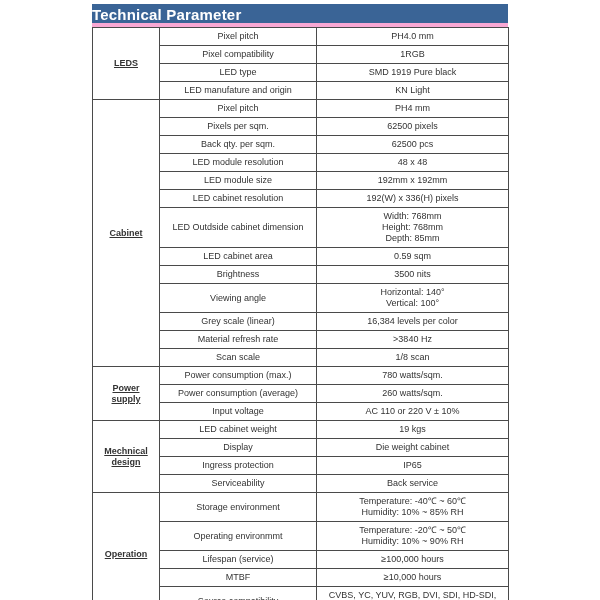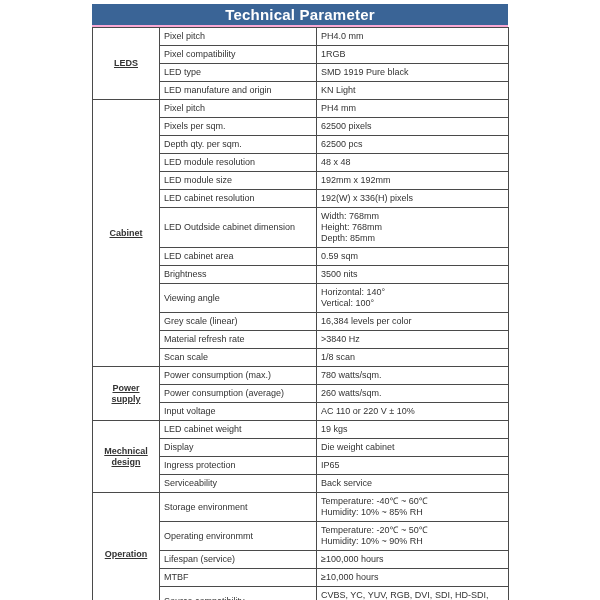--- a/index.html
+++ b/index.html
@@ -19,25 +19,25 @@
     position: absolute;
     left: 92px;
     top: 4px;
     width: 416px;
   }
   .title-bar {
     box-sizing: border-box;
     width: 100%;
     height: 23px;
     background: #3a6496;
-    border-bottom: 2px solid #f9a8d4;
+    border-bottom: 4px solid #f9a8d4;
     color: #ffffff;
     font-size: 15px;
     font-weight: bold;
-    text-align: center;
+    text-align: left;
     line-height: 21px;
     letter-spacing: 0.2px;
   }
   table.spec {
     border-collapse: collapse;
     width: 100%;
     table-layout: fixed;
   }
   table.spec col.c-cat   { width: 67px; }
   table.spec col.c-param { width: 157px; }
@@ -52,21 +52,21 @@
     overflow: hidden;
   }
   td.cat {
     text-align: center;
     font-weight: bold;
     color: #222222;
     padding: 2px 1px;
     text-decoration: underline;
   }
   td.param, td.value {
-    text-align: left;
+    text-align: center;
     height: 11px; 
   }
 </style>
 </head>
 <body>
 
 <div class="page">
   <div class="table-wrap">
     <div class="title-bar">Technical Parameter</div>
     <table class="spec">
@@ -108,21 +108,21 @@
               <div>PH4 mm</div>
             </td>
           </tr>
           <tr>
             <td class="param">Pixels per sqm.</td>
             <td class="value">
               <div>62500 pixels</div>
             </td>
           </tr>
           <tr>
-            <td class="param">Depth qty. per sqm.</td>
+            <td class="param">Back qty. per sqm.</td>
             <td class="value">
               <div>62500 pcs</div>
             </td>
           </tr>
           <tr>
             <td class="param">LED module resolution</td>
             <td class="value">
               <div>48 x 48</div>
             </td>
           </tr>

